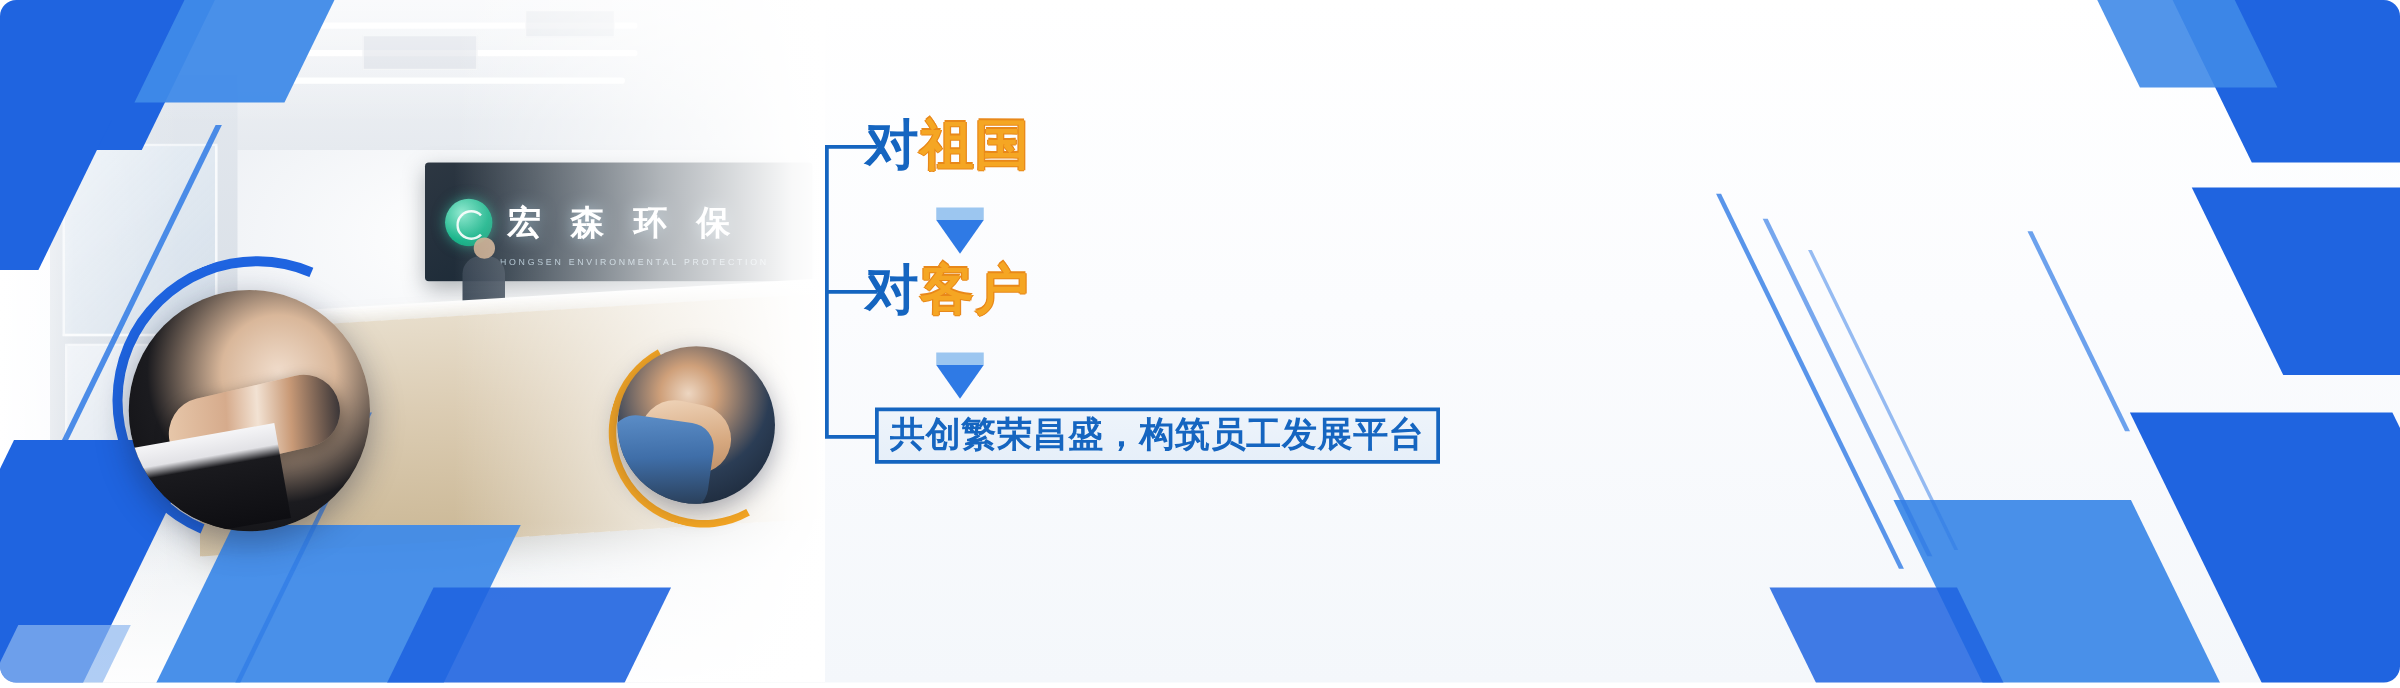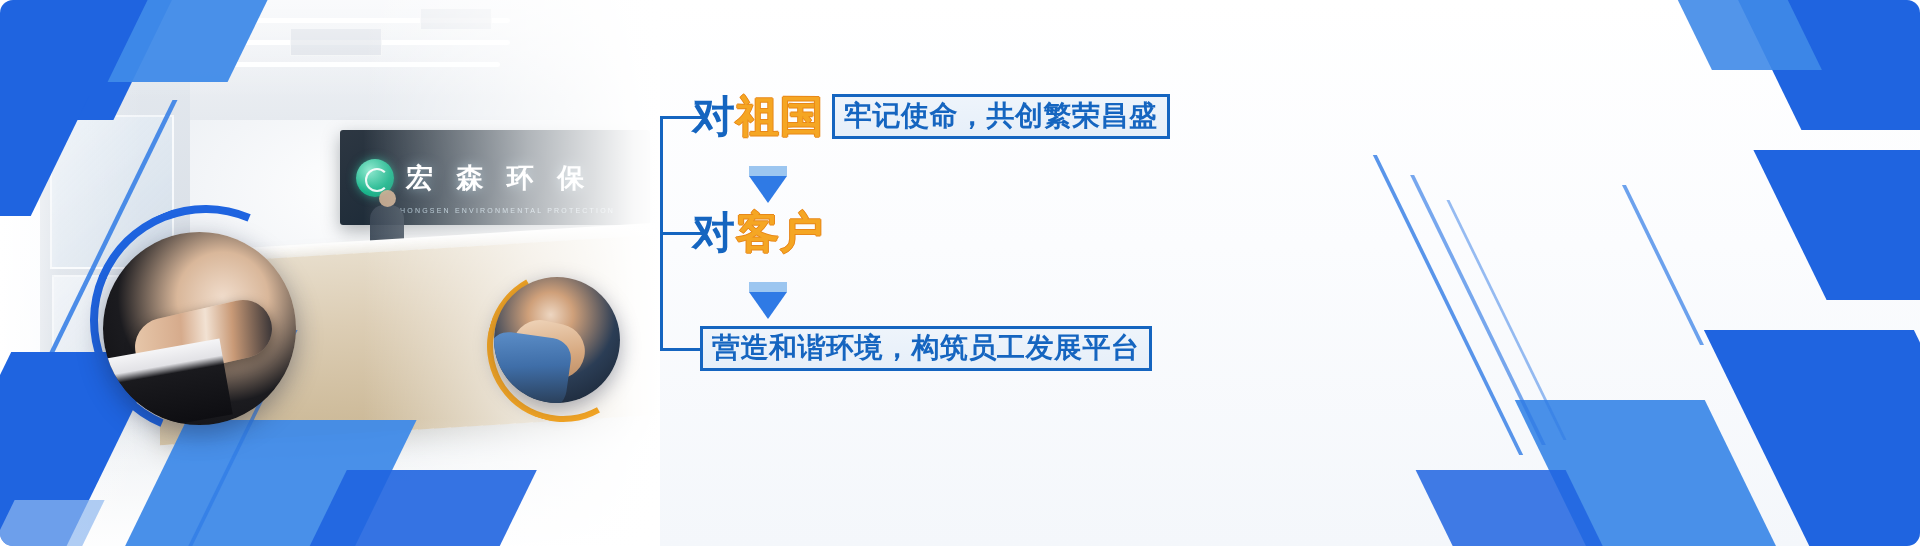--- a/index.html
+++ b/index.html
@@ -303,36 +303,35 @@
 
   <div class="content">
     <div class="tree">
       <div class="trunk"></div>
       <div class="branch b1"></div>
       <div class="branch b2"></div>
       <div class="branch b3"></div>
 
       <div class="row r1">
         <span class="lead"><span class="c-blue">对</span><span class="c-orange">祖国</span></span>
-        <span class="tagbox">牢记使命，共创繁荣昌盛</span>
       </div>
 
       <div class="arrow ar1">
         <span class="a-top"></span>
           <span class="a-tri"></span>
       </div>
 
       <div class="row r2">
         <span class="lead"><span class="c-blue">对</span><span class="c-orange">客户</span></span>
       </div>
 
       <div class="arrow ar2">
         <span class="a-top"></span>
           <span class="a-tri"></span>
       </div>
 
       <div class="row r3">
-        <span class="tagbox">营造和谐环境，构筑员工发展平台</span>
+        <span class="tagbox">共创繁荣昌盛，构筑员工发展平台</span>
       </div>
     </div>
   </div>
 
 </div>
 
 </body></html>

